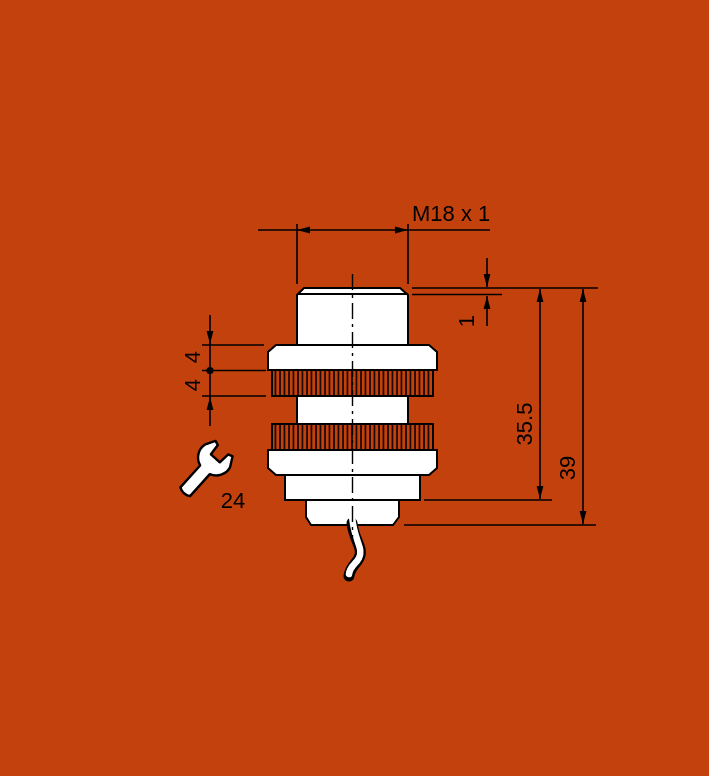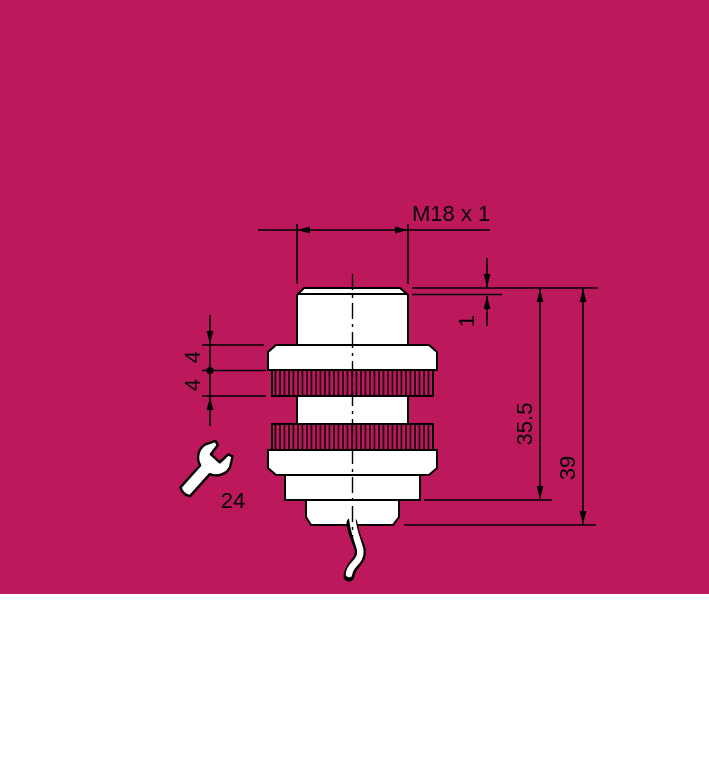--- a/index.html
+++ b/index.html
@@ -4,22 +4,22 @@
 <style>
   html, body {
     margin: 0;
     padding: 0;
     background: #ffffff;
     font-family: "Liberation Sans", sans-serif;
   }
   .canvas {
     position: relative;
     width: 709px;
-    height: 594px;
-    background: #be185d;
+    height: 776px;
+    background: #c2410c;
     overflow: hidden;
   }
   svg { display: block; }
   text {
     font-family: "Liberation Sans", sans-serif;
     fill: #000000;
   }
   .dim-text { font-size: 22px; }
 </style>
 </head>

